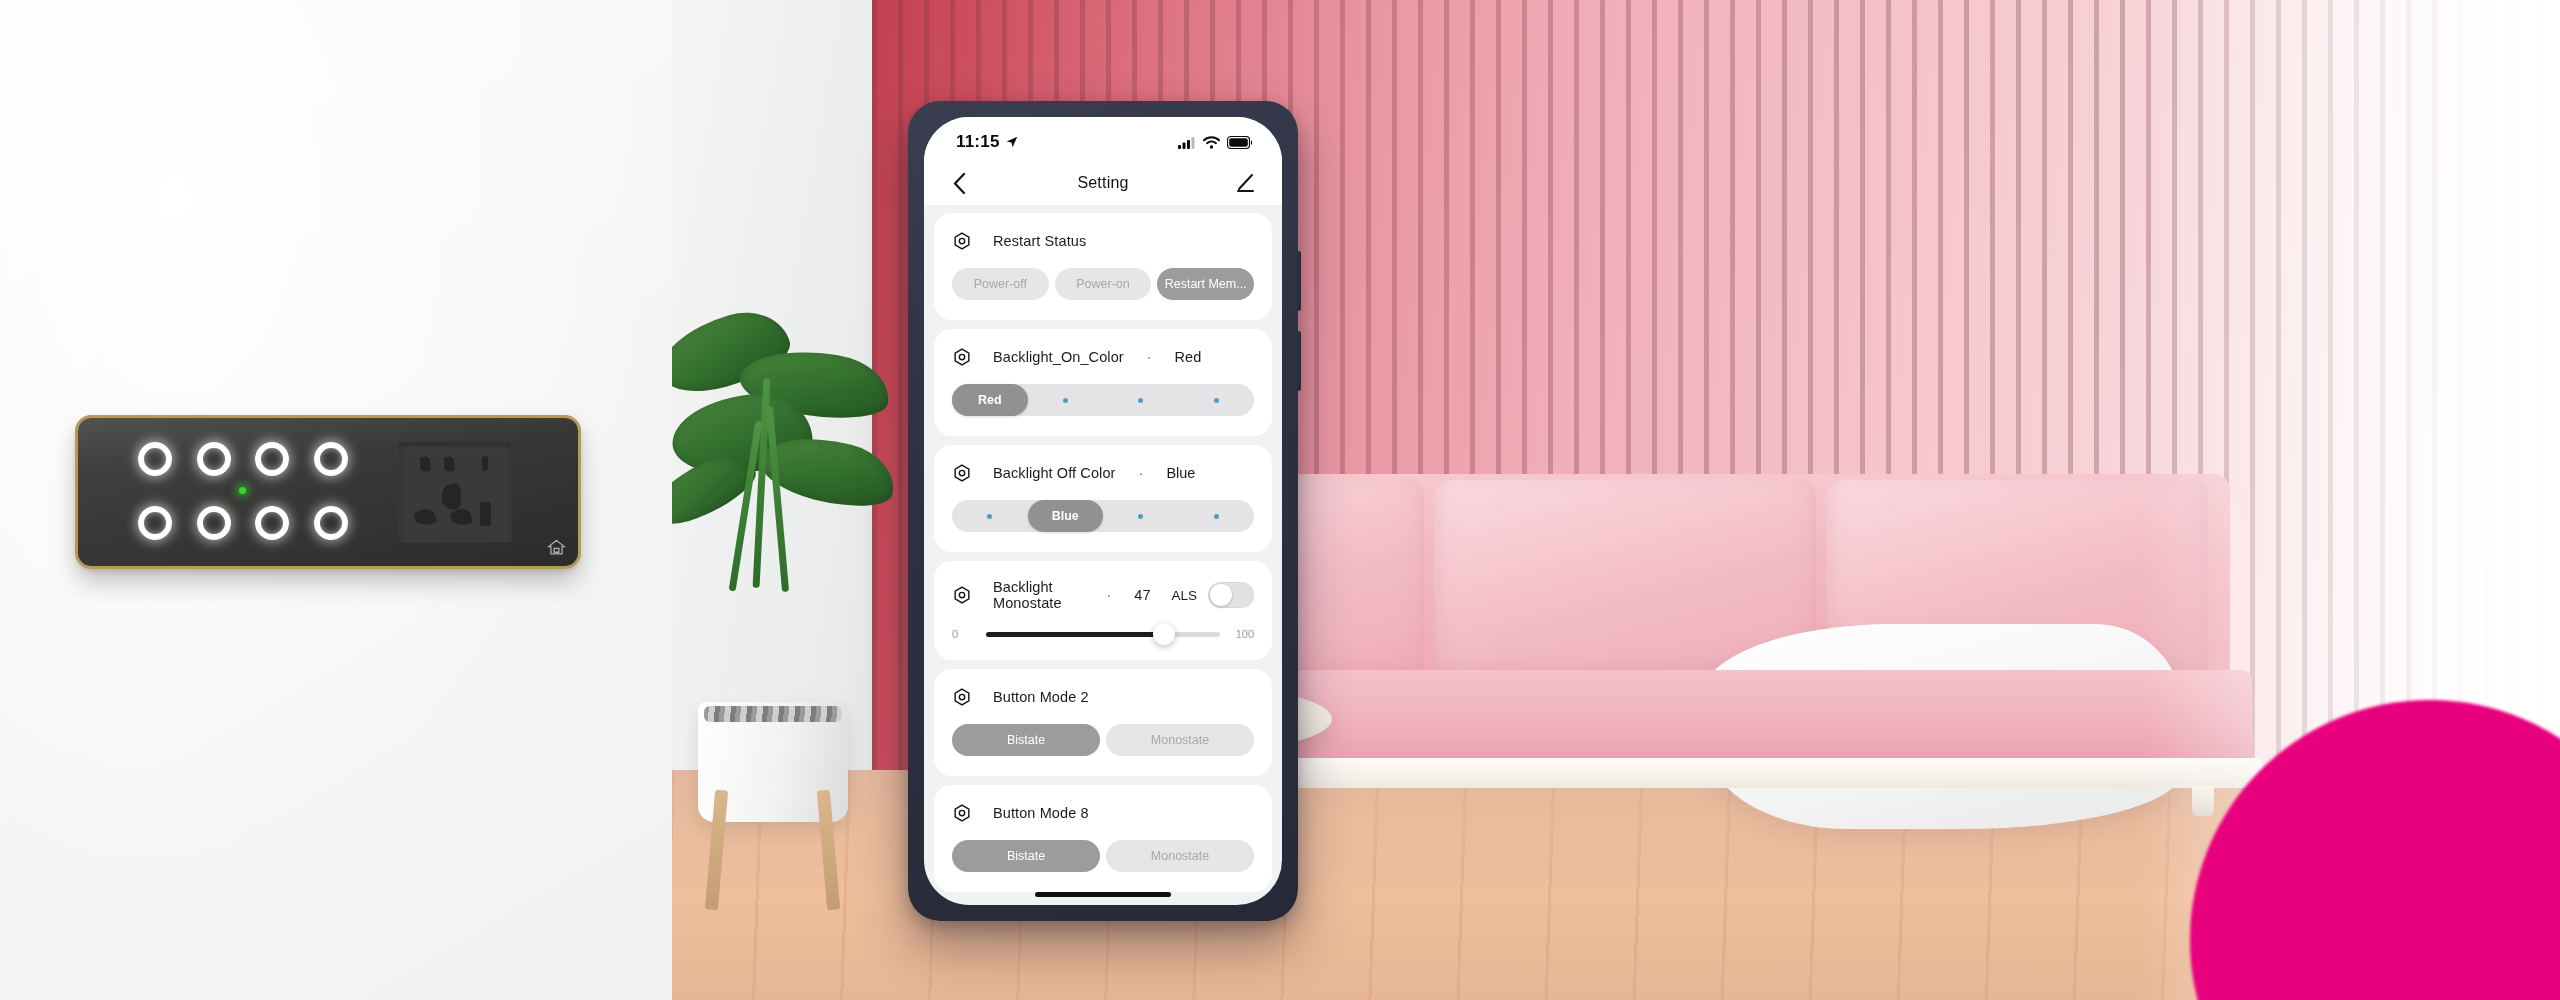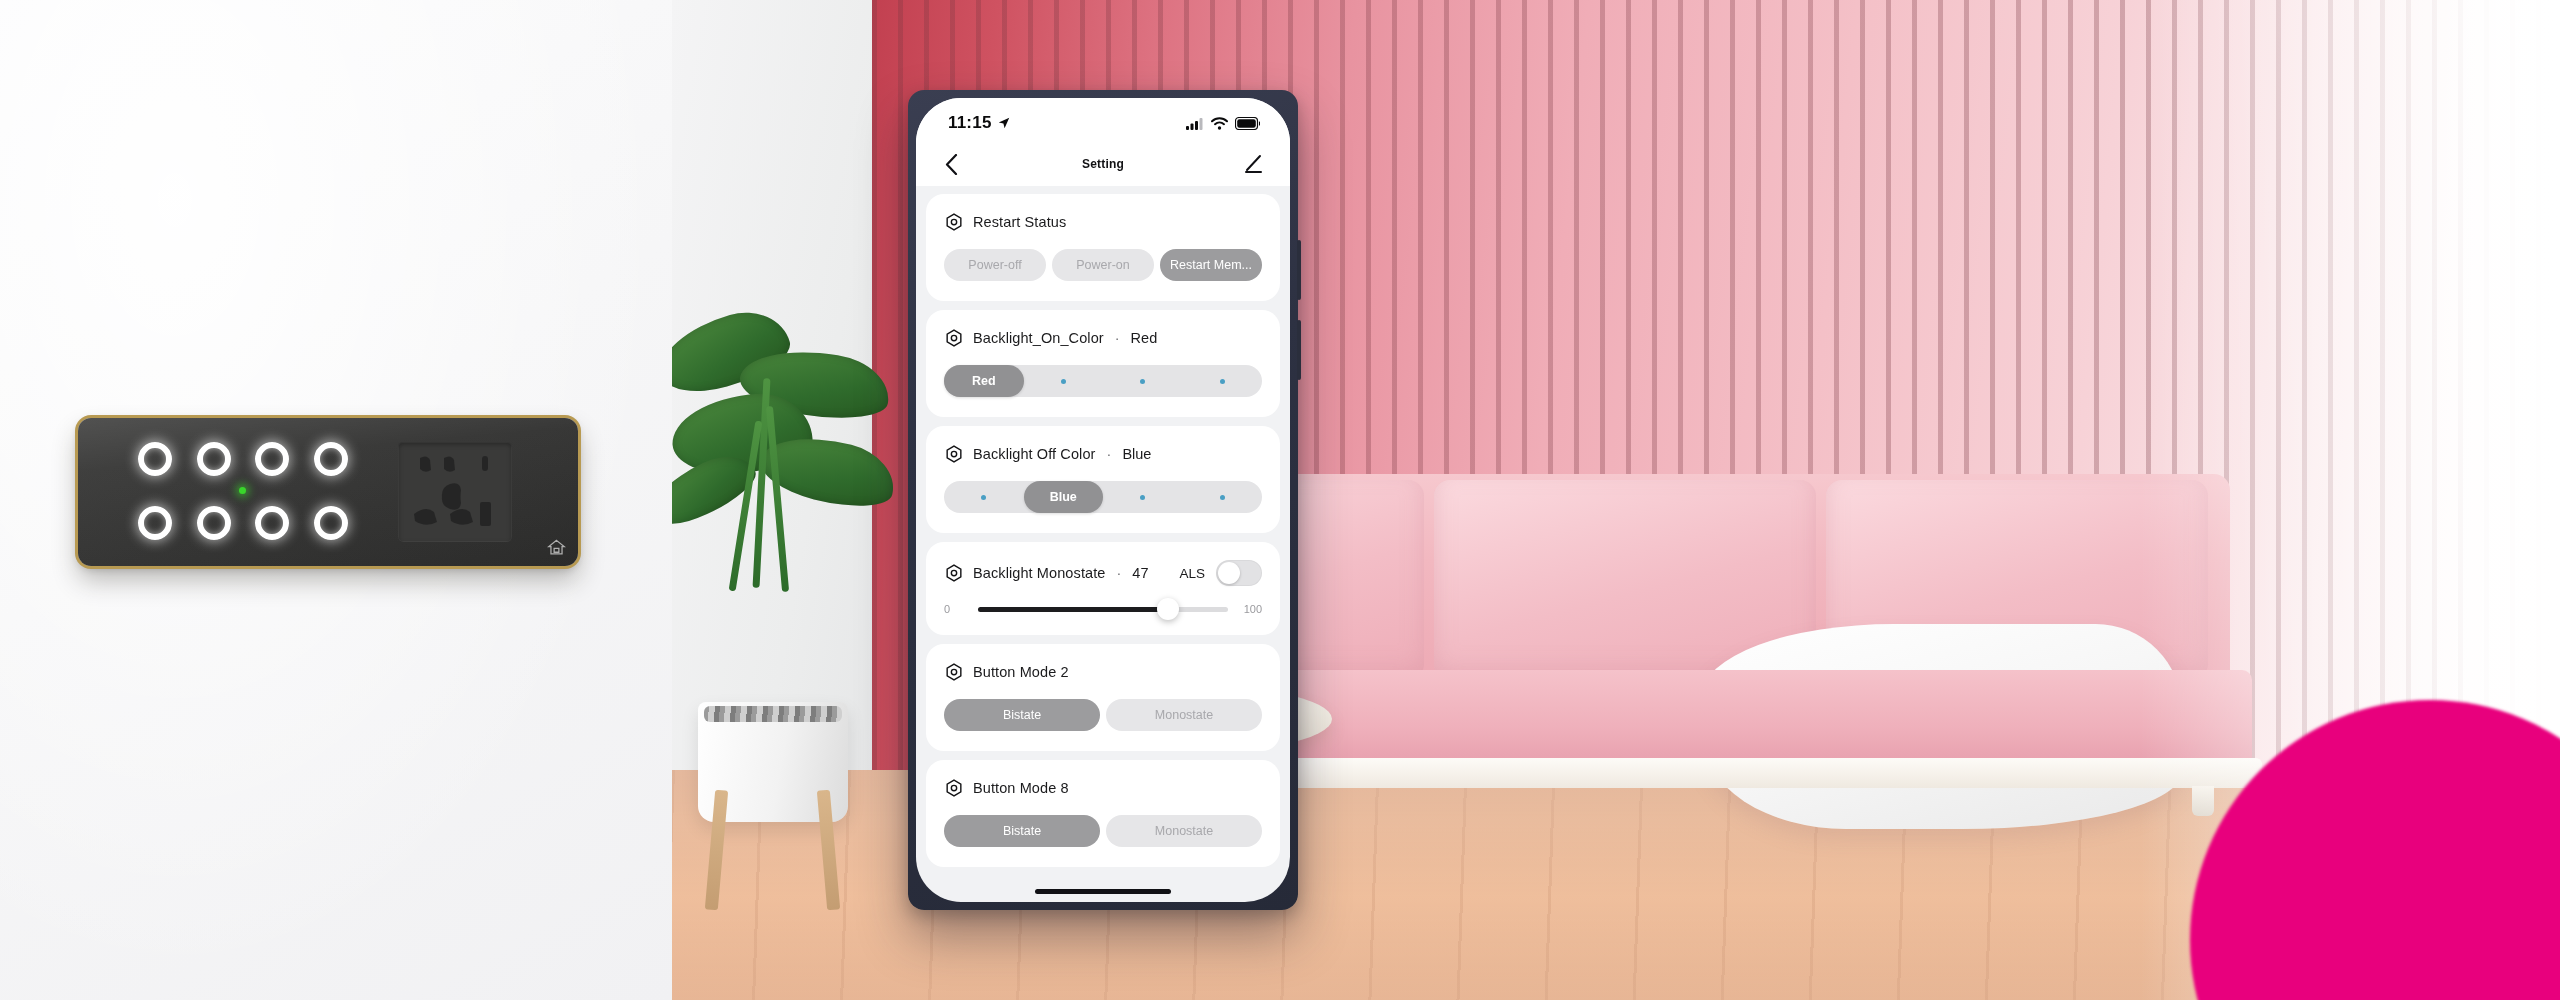--- a/index.html
+++ b/index.html
@@ -160,51 +160,51 @@
 
   
   .magenta-blob {
     position:absolute; right:-110px; bottom:-180px; width:480px; height:480px;
     border-radius:50%; background:#e8007d;
     filter:blur(1.5px);
   }
 
   
   .phone {
-    position:absolute; left:908px; top:90px; width:390px; height:820px;
+    position:absolute; left:908px; top:101px; width:390px; height:820px;
     background:linear-gradient(160deg,#3a3e51 0%, #2d3142 38%, #262a38 100%);
-    border-radius:16px;
+    border-radius:32px;
     box-shadow:0 26px 50px rgba(35,30,45,.42), 0 6px 16px rgba(0,0,0,.22);
-    padding:8px;
+    padding:16px;
   }
   .phone-btn { position:absolute; right:-3px; background:#2a2e3c; border-radius:2px; width:4px; }
   .phone-screen {
     position:relative; width:100%; height:100%; background:#f1f2f4;
     border-radius:45px; overflow:hidden;
   }
 
   .status-bar {
     height:44px; display:flex; align-items:center; justify-content:space-between;
     padding:6px 30px 0 32px; background:#ffffff;
   }
   .status-time { font-size:17px; font-weight:bold; color:#0b0b0c; letter-spacing:.2px; display:flex; align-items:center; gap:5px; }
   .status-right { display:flex; align-items:center; gap:7px; }
 
   .nav-bar {
     height:44px; display:flex; align-items:center; justify-content:space-between;
     padding:0 22px; background:#ffffff;
   }
-  .nav-title { font-size:12px; font-weight:bold; color:#121214; letter-spacing:.2px; }
+  .nav-title { font-size:16px; font-weight:normal; color:#121214; letter-spacing:.2px; }
   .nav-icon { width:26px; height:26px; display:flex; align-items:center; justify-content:center; cursor:pointer; }
 
   .settings-list { padding:8px 10px 0 10px; }
   .card {
     background:#ffffff; border-radius:18px; margin-bottom:9px; padding:18px 18px 20px 18px;
   }
-  .card-head { display:flex; align-items:center; gap:9px; margin-bottom:17px; }
+  .card-head { display:flex; align-items:center; gap:21px; margin-bottom:17px; }
   .card-head-right { margin-left:auto; display:flex; align-items:center; gap:11px; }
   .hex-icon { width:20px; height:20px; flex:0 0 20px; }
   .card-label { font-size:14.5px; color:#1b1b1d; letter-spacing:.1px; }
   .card-sep { font-size:14.5px; color:#6e6e72; margin:0 2px; }
   .card-value { font-size:14.5px; color:#1b1b1d; }
 
   .pill-row { display:flex; gap:6px; }
   .pill {
     flex:1; height:32px; border-radius:16px; display:flex; align-items:center; justify-content:center;
     font-size:12.5px; background:#e6e6e8; color:#a8a8ac; cursor:pointer; white-space:nowrap; overflow:hidden;

